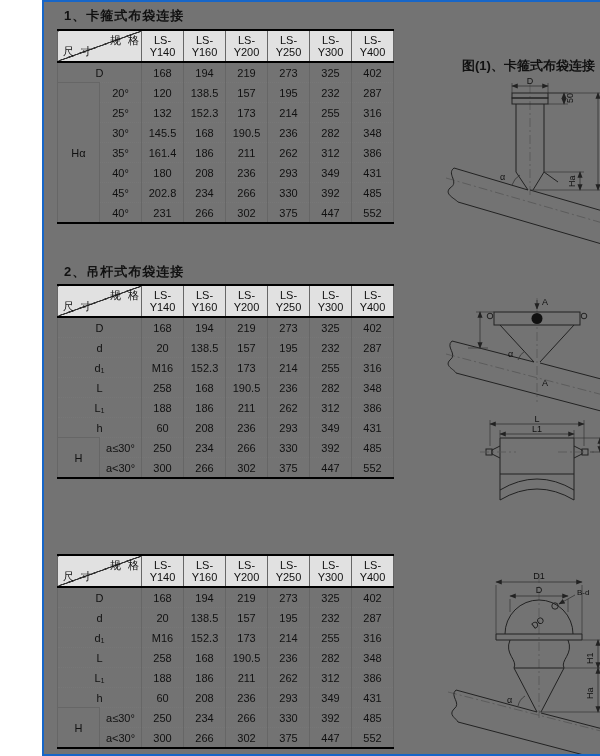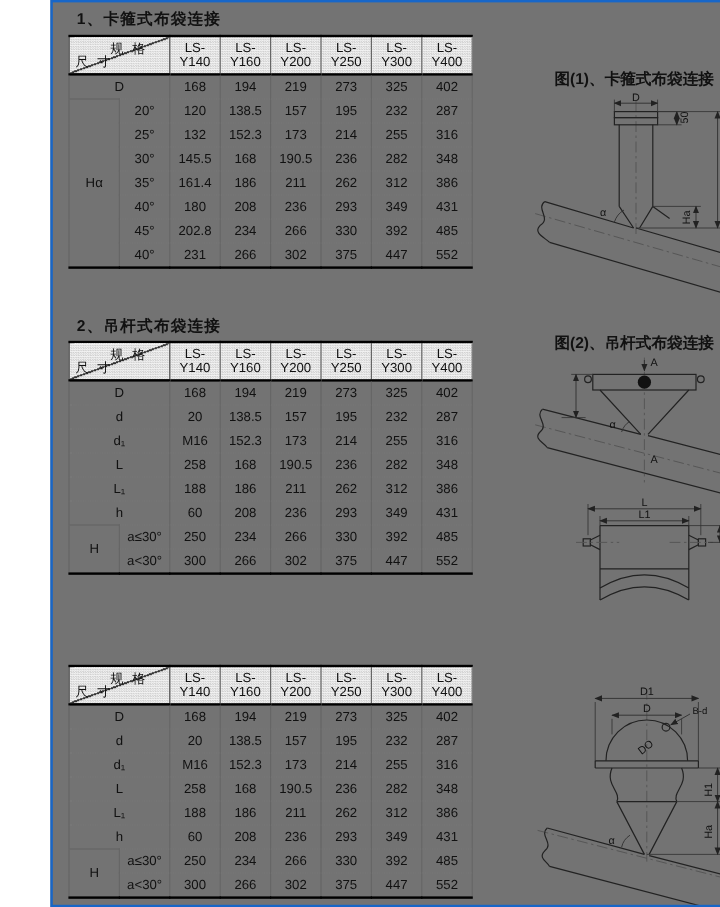--- a/index.html
+++ b/index.html
@@ -33,21 +33,21 @@
   }
   table.spec thead th.corner{
     position:relative;
     background-image:
       linear-gradient(to bottom right,
         rgba(0,0,0,0) calc(50% - 0.7px), #333 calc(50% - 0.7px),
         #333 calc(50% + 0.7px), rgba(0,0,0,0) calc(50% + 0.7px)),
       conic-gradient(#cfcfcf 25%,#f3f3f3 0 50%,#cfcfcf 0 75%,#f3f3f3 0);
     background-size:100% 100%,2px 2px;
   }
-  .corner-top{position:absolute;top:2px;right:18px;font-size:11px;letter-spacing:2px;}
+  .corner-top{position:absolute;top:2px;right:0;font-size:11px;letter-spacing:2px;}
   .corner-bottom{position:absolute;bottom:2px;left:5px;font-size:11px;letter-spacing:2px;}
   table.spec tbody td{
     height:19px;
     border-top:1px dotted #777;border-bottom:1px dotted #777;
   }
   table.spec tbody td.group-cell{border-top:1px solid #666;border-bottom:1px solid #666;}
   svg.fig{position:absolute;}
   svg.fig path,svg.fig line,svg.fig rect,svg.fig circle{
     fill:none;stroke:#222;stroke-width:1;
   }
@@ -311,21 +311,20 @@
           <td>300</td>
           <td>266</td>
           <td>302</td>
           <td>375</td>
           <td>447</td>
           <td>552</td>
         </tr>
       </tbody>
   </table>
 
-  <div class="fig-caption" style="left:418px;top:275px">图(2)、吊杆式布袋连接</div>
 
   <svg class="fig" style="left:398px;top:294px" width="197" height="218" viewBox="0 0 197 218">
 
     <path class="cl" d="M95,2 V106"></path>
     <path class="cl" d="M4,58 L192,107"></path>
     <rect x="52" y="16" width="86" height="13"></rect>
     <circle cx="48" cy="20" r="2.8"></circle>
     <circle cx="142" cy="20" r="2.8"></circle>
     <circle class="solid" cx="95" cy="22.5" r="5.5"></circle>
     <line class="dim" x1="95" y1="4" x2="95" y2="13" marker-end="url(#arw)"></line>

